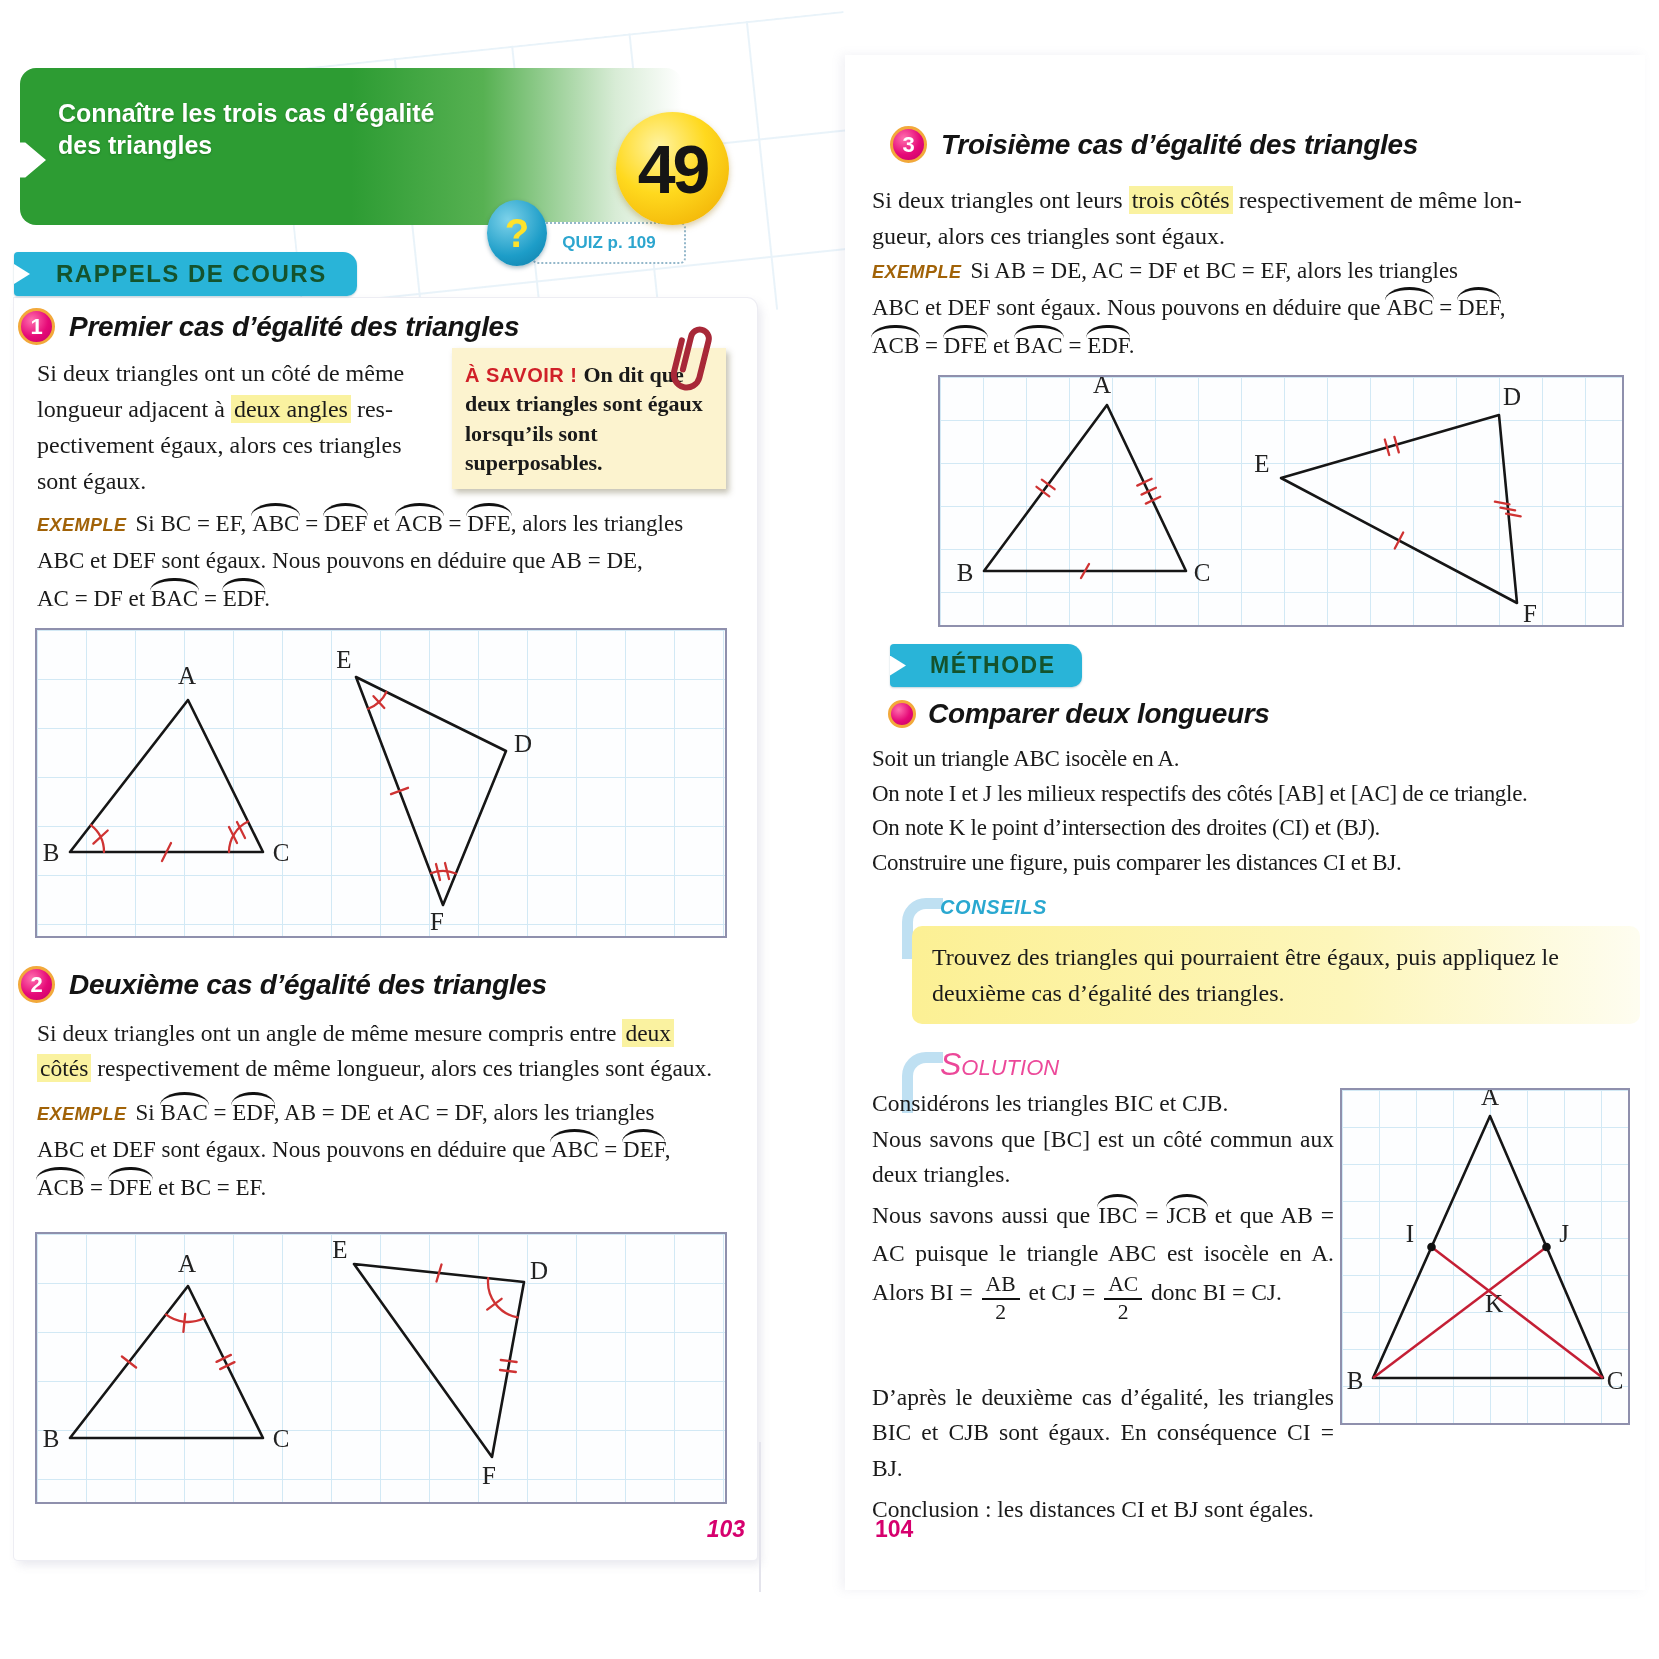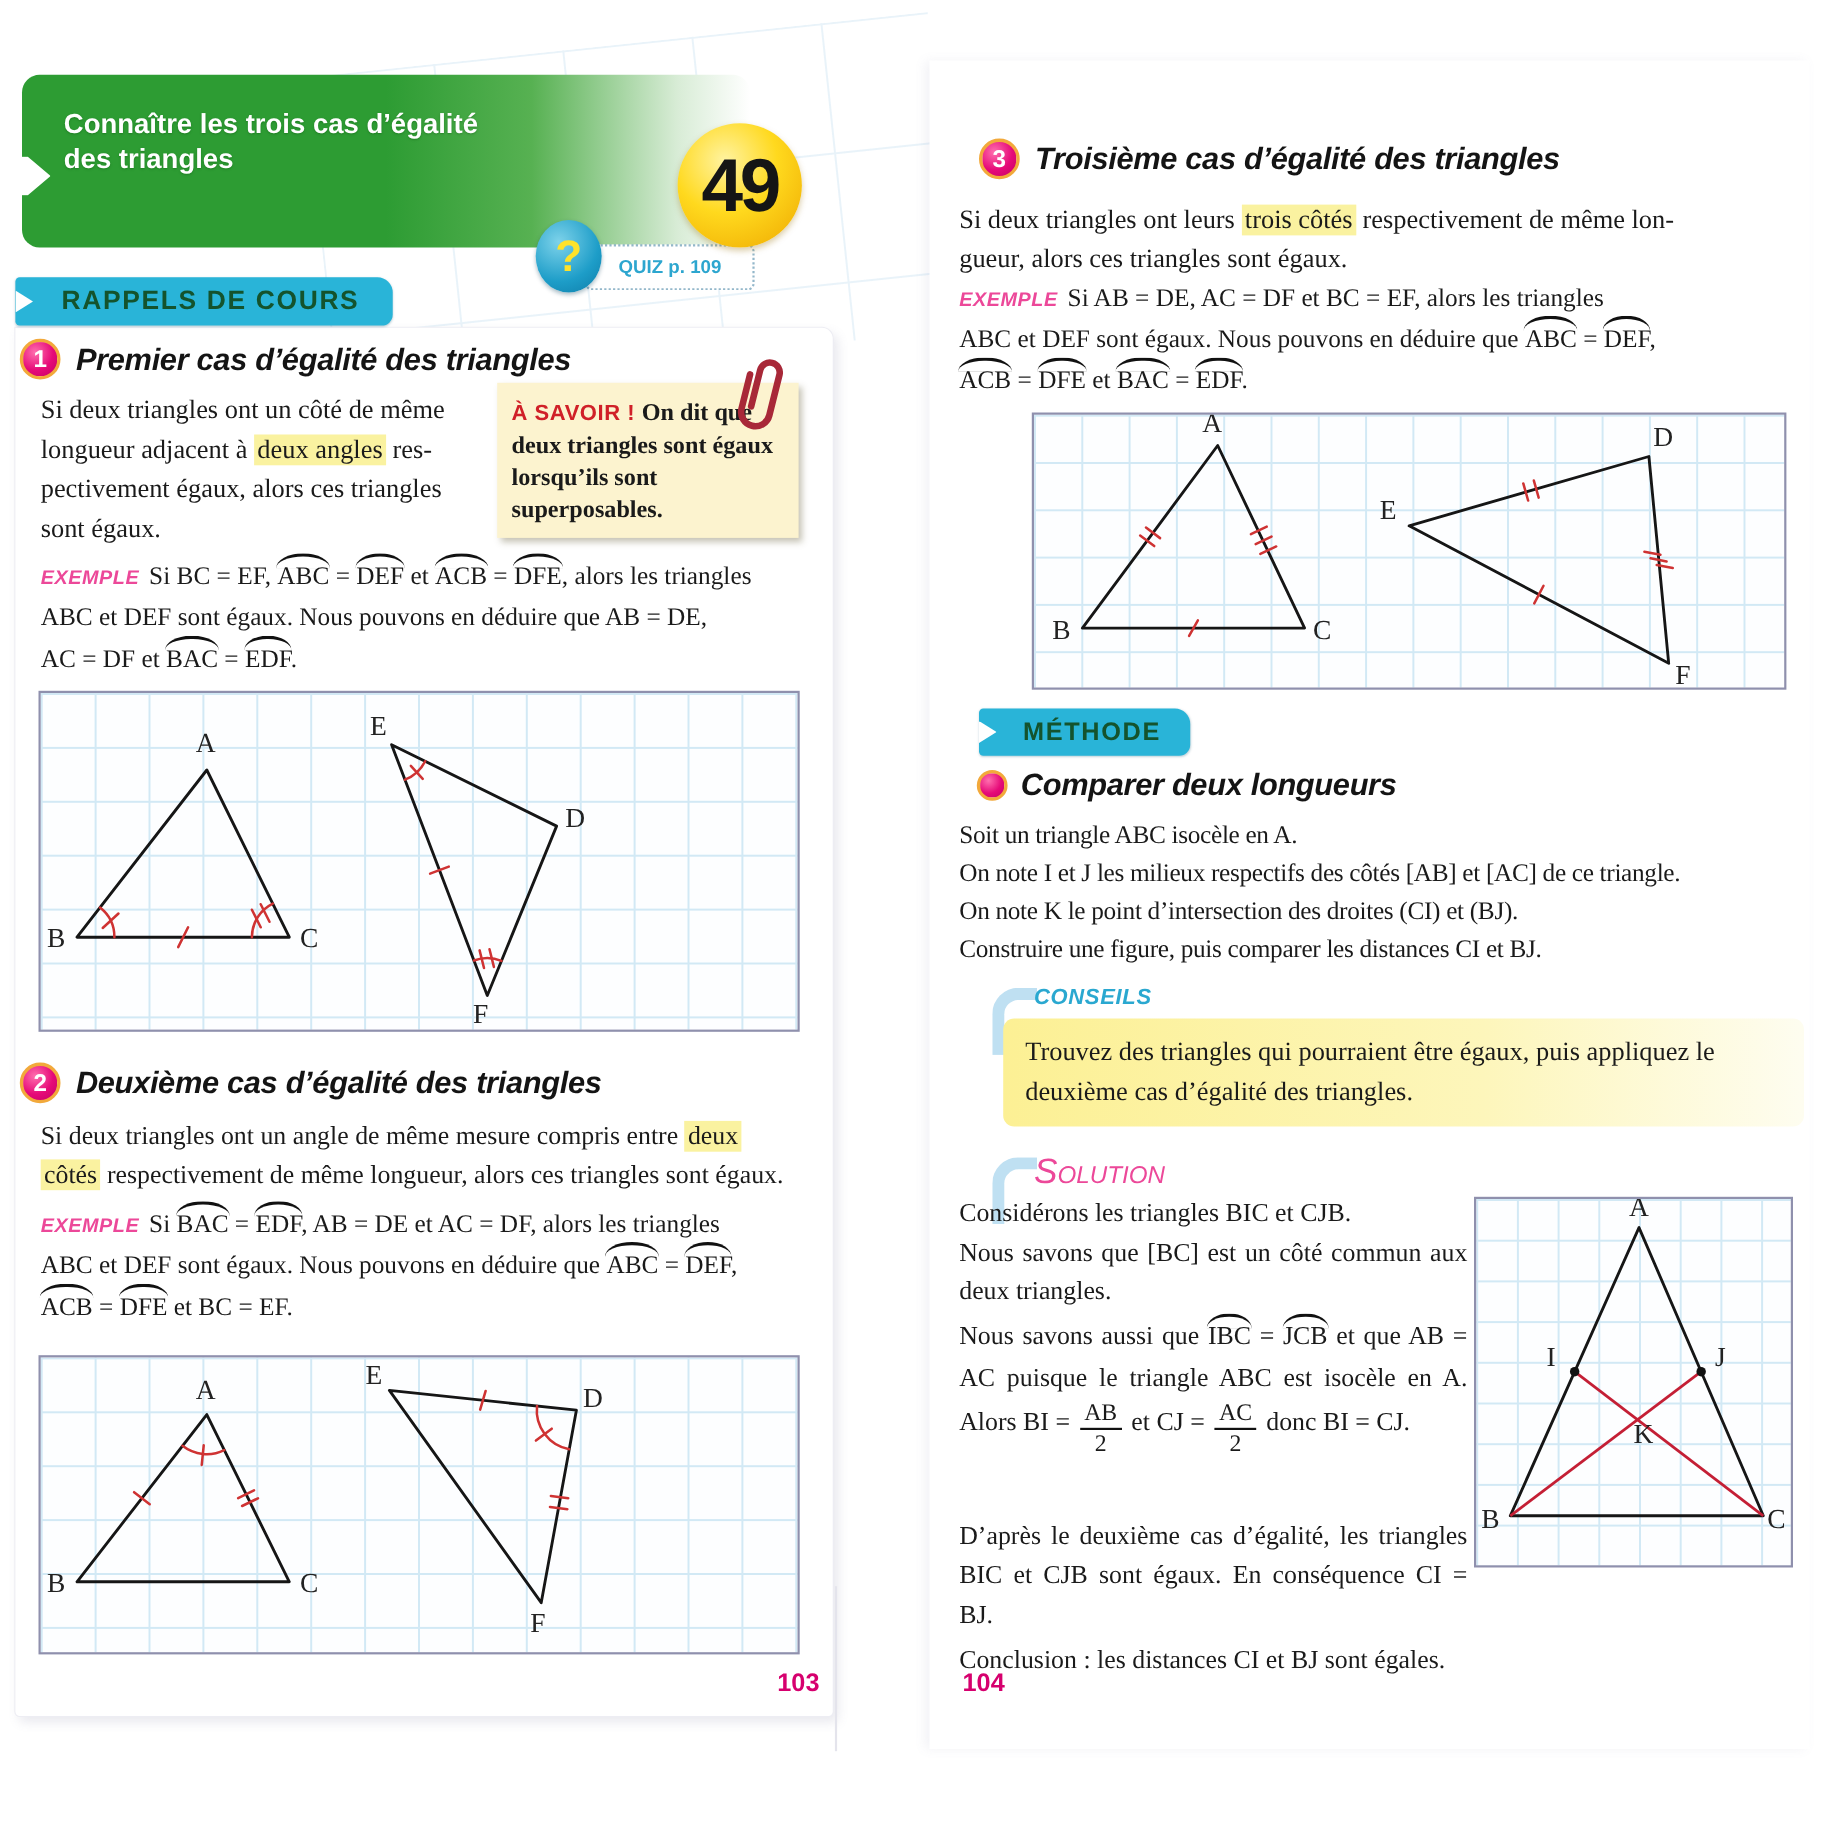--- a/index.html
+++ b/index.html
@@ -54,21 +54,21 @@
     display:flex;align-items:center;justify-content:center;flex:0 0 auto;}
   .badge-dot{width:28px;height:28px;border-radius:50%;box-sizing:border-box;border:3px solid #f2a93b;
     background:radial-gradient(circle at 35% 30%,#ff6eae,#e60a78 55%,#c40065);flex:0 0 auto;}
   .sec-title{font-family:"Liberation Sans",sans-serif;font-weight:bold;font-style:italic;
     font-size:28px;color:#141414;letter-spacing:-.3px;white-space:nowrap;}
 
   
   .serif{font-size:24px;line-height:1.5;text-align:justify;z-index:5;}
   .ex{font-size:23px;line-height:1.62;}
   .hl{background:#faf2a0;padding:1px 3px;}
-  .exemple-label{color:#ec4899;font-family:"Liberation Sans",sans-serif;font-weight:bold;font-style:italic;
+  .exemple-label{color:#a16207;font-family:"Liberation Sans",sans-serif;font-weight:bold;font-style:italic;
     font-size:18px;letter-spacing:.5px;margin-right:9px;}
   .hat{position:relative;white-space:nowrap;}
   .hat::before{content:"";position:absolute;left:-2%;right:-2%;top:-0.34em;height:0.46em;
     border-top:3px solid #111;border-radius:50% 50% 0 0/100% 100% 0 0;}
   .frac{display:inline-block;vertical-align:-0.85em;text-align:center;font-size:.92em;line-height:1.18;margin:0 3px;font-family:Liberation Serif, serif;}
   .frac .num{display:block;border-bottom:2px solid #111;padding:0 4px;}
   .frac .den{display:block;}
 
   
   .note{left:452px;top:348px;width:274px;box-sizing:border-box;padding:12px 13px;background:#fcf3cf;
@@ -205,21 +205,21 @@
       <line class="mark" x1="478.8" y1="138" x2="463" y2="136"></line>
       <text x="150" y="38" text-anchor="middle">A</text>
       <text x="14" y="213" text-anchor="middle">B</text>
       <text x="244" y="213" text-anchor="middle">C</text>
       <text x="303" y="24" text-anchor="middle">E</text>
       <text x="502" y="45" text-anchor="middle">D</text>
       <text x="452" y="250" text-anchor="middle">F</text>
     </svg>
   </div>
 
-  <div class="abs pagenum" style="left:620px;top:1516px;width:125px;text-align:right;">103</div>
+  <div class="abs pagenum" style="left:620px;top:1516px;width:125px;text-align:right;font-style:italic;">103</div>
 
   <div class="abs sec" style="left:890px;top:126px;">
     <div class="badge-num">
       <span>3</span>
     </div>
     <div class="sec-title">Troisième cas d’égalité des triangles</div>
   </div>
 
   <div class="abs serif" style="left:872px;top:182px;width:764px;"><span>Si deux triangles ont leurs </span><span class="hl">trois côtés</span><span> respectivement de même lon-</span><br><span>gueur, alors ces triangles sont égaux.</span></div>
 

